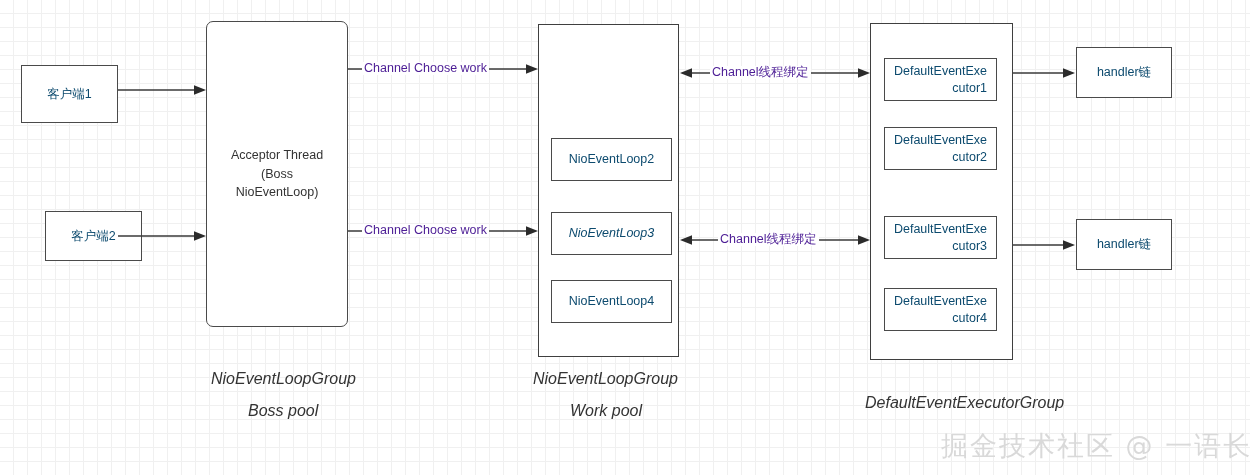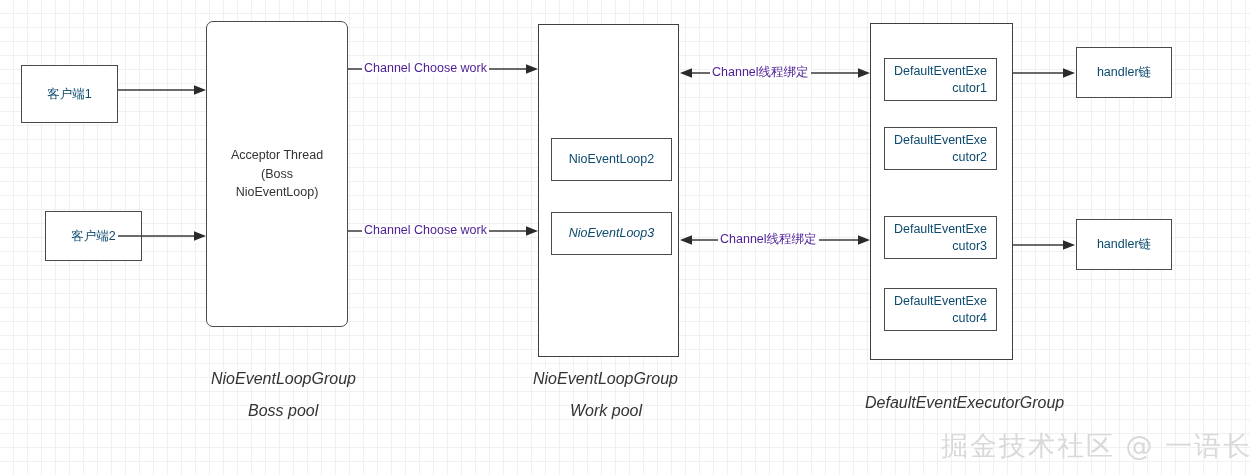--- a/index.html
+++ b/index.html
@@ -143,20 +143,23 @@
   </div>
 
   <div class="container-box" style="left:538px; top:24px; width:141px; height:333px;"></div>
 
   <div class="box" style="left:551px; top:138px; width:121px; height:43px;">
     <span>NioEventLoop2</span>
   </div>
   <div class="box" style="left:551px; top:212px; width:121px; height:43px;font-style:italic;">
     <span>NioEventLoop3</span>
   </div>
+  <div class="box" style="left:551px; top:280px; width:121px; height:43px;">
+    <span>NioEventLoop4</span>
+  </div>
 
   <div class="caption" style="left:533px; top:370px;">
     <span>NioEventLoopGroup</span>
   </div>
   <div class="caption" style="left:570px; top:402px;">
     <span>Work pool</span>
   </div>
 
   <svg class="arrow-svg" style="left:680px; top:63px; width:190px; height:20px;" viewBox="0 0 190 20">
     <line x1="10" y1="10" x2="180" y2="10" stroke="#3a3a3a" stroke-width="1.5"></line>

